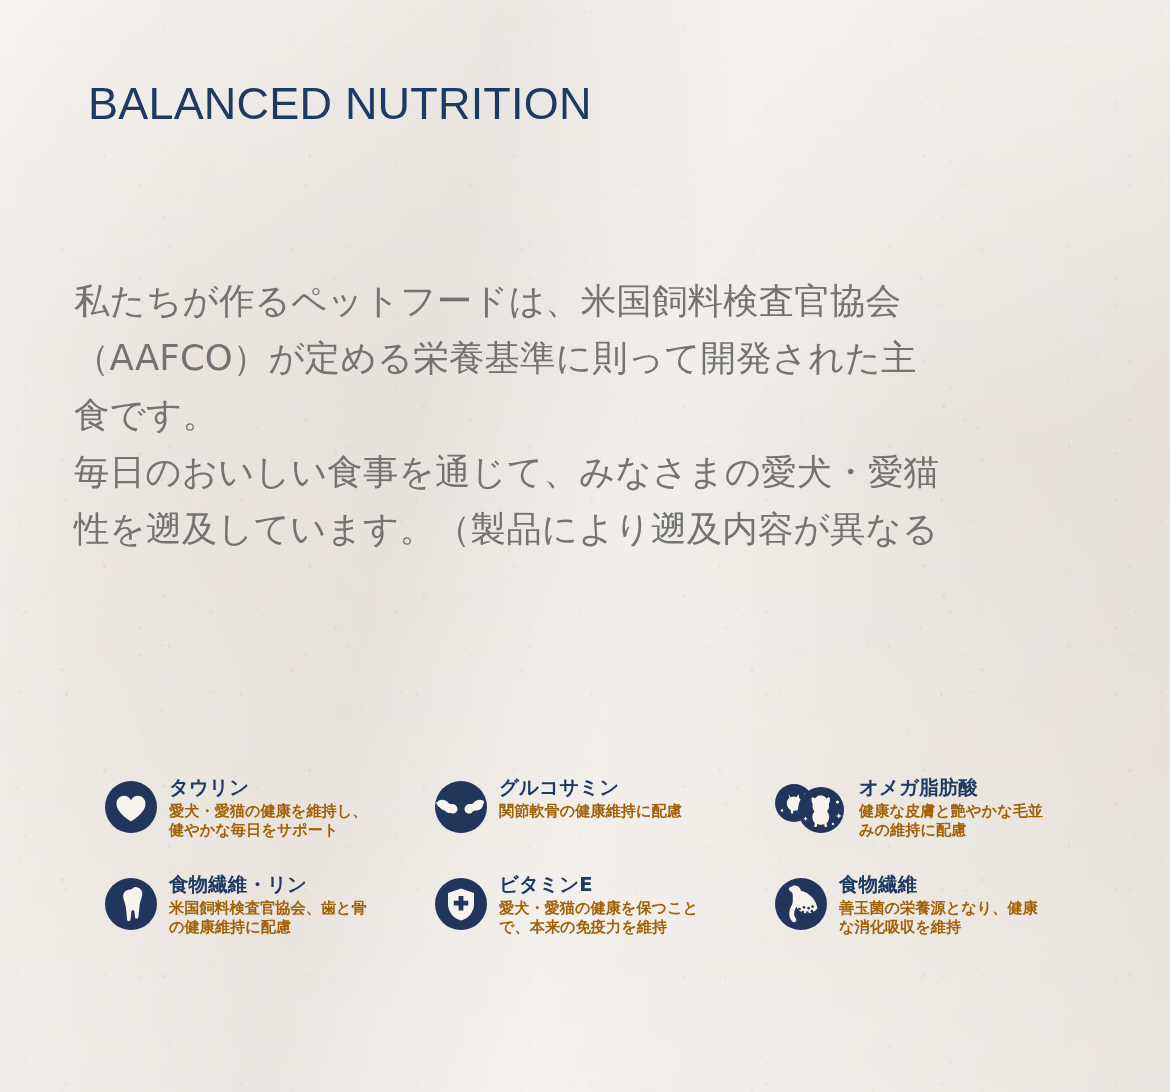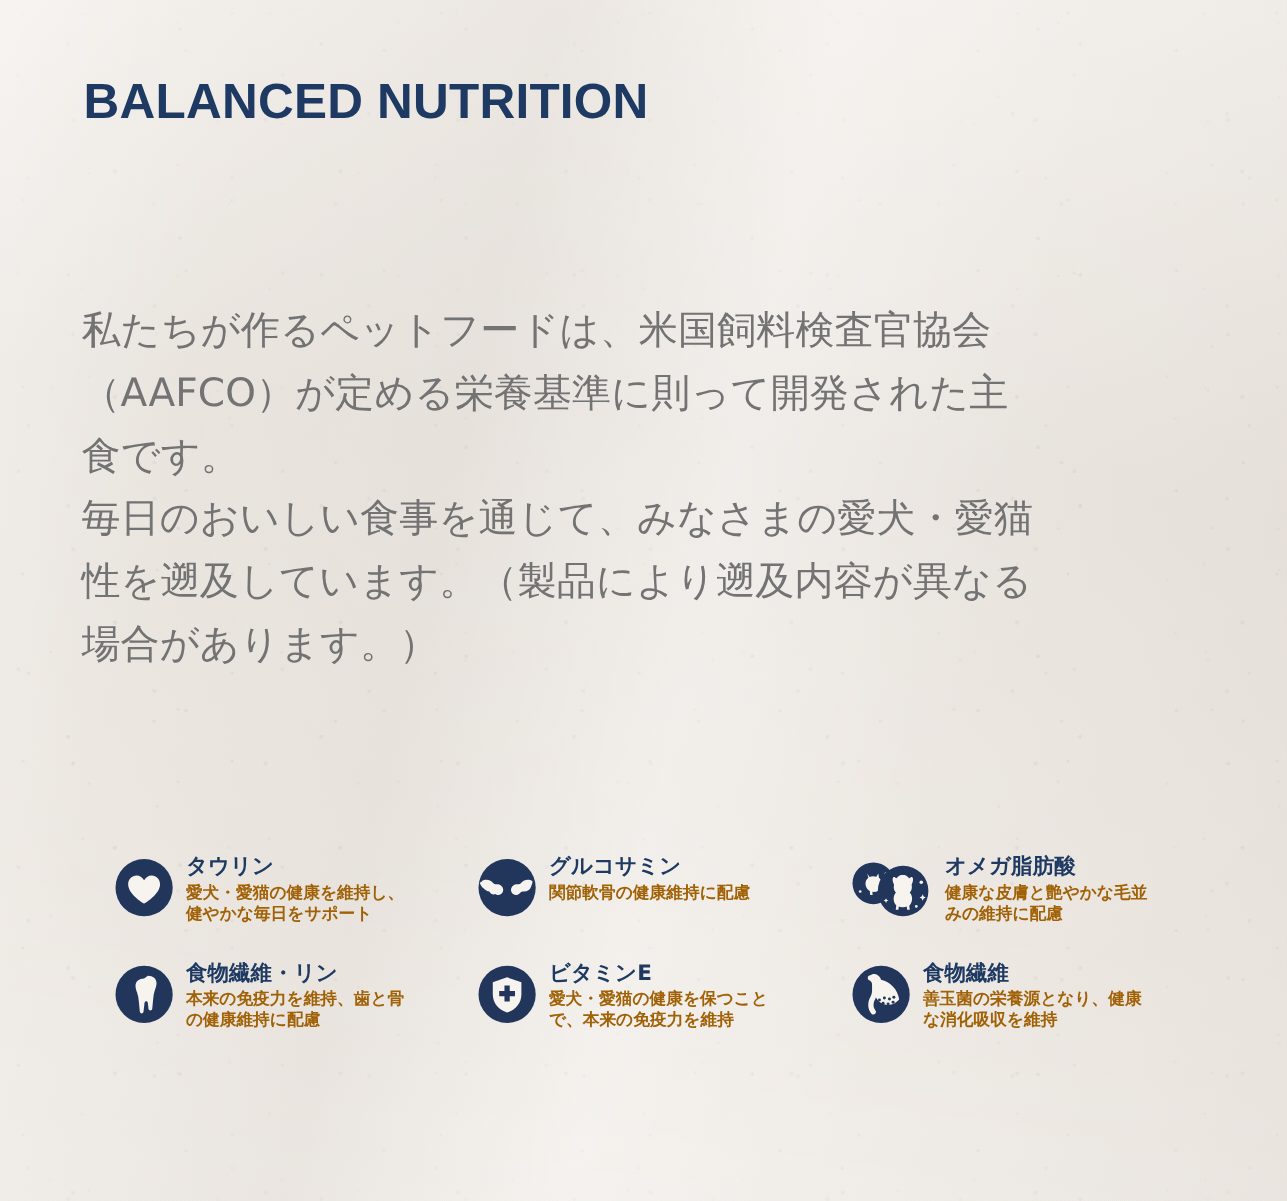--- a/index.html
+++ b/index.html
@@ -57,24 +57,24 @@
     position:absolute;inset:0;pointer-events:none;
     background:
       radial-gradient(ellipse 120% 100% at 50% 40%, rgba(255,255,255,.18) 0%, rgba(255,255,255,0) 55%, rgba(196,188,181,.10) 100%);
   }
 
   #content{position:absolute;inset:0;}
 
   
   .page-title{
     position:absolute;left:76px;top:68px;
-    margin:0;
+    margin:12px;
     font-size:45px;
     line-height:1.05;
-    font-weight:700;
+    font-weight:400;
     letter-spacing:.2px;
     color:#1e3a63;
     font-family:"Liberation Sans","DejaVu Sans",sans-serif;
     white-space:nowrap;
   }
 
   
   .body-copy{
     position:absolute;left:74px;top:272px;width:1030px;
     color:#737373;
@@ -139,21 +139,20 @@
   <div id="content">
 
     <h1 class="page-title">BALANCED NUTRITION</h1>
 
     <div class="body-copy">
       <p>私たちが作るペットフードは、米国飼料検査官協会</p>
       <p>（AAFCO）が定める栄養基準に則って開発された主</p>
       <p>食です。</p>
       <p>毎日のおいしい食事を通じて、みなさまの愛犬・愛猫</p>
       <p>性を遡及しています。（製品により遡及内容が異なる</p>
-      <p>場合があります。）</p>
     </div>
 
     <div class="features">
 
       <div class="feature">
         <span class="feature-icon">
           <svg viewBox="0 0 54 54" width="54" height="54" aria-hidden="true">
             <circle cx="27" cy="27" r="26" fill="#22365c"></circle>
             <path d="M27 41.5C27 41.5 12.5 33.2 12.5 23.8c0-4.6 3.5-8 7.6-8 3.1 0 5.6 1.9 6.9 4.4 1.3-2.5 3.8-4.4 6.9-4.4 4.1 0 7.6 3.4 7.6 8 0 9.4-14.5 17.7-14.5 17.7z" fill="#f7f4ef"></path>
           </svg>
@@ -218,21 +217,21 @@
 
       <div class="feature">
         <span class="feature-icon">
           <svg viewBox="0 0 54 54" width="54" height="54" aria-hidden="true">
             <circle cx="27" cy="27" r="26" fill="#22365c"></circle>
             <path d="M27 12.5c-4.6 0-7.8 2.6-7.8 6.6 0 2.4.7 4.2 1.4 6.2.9 2.6 1.4 5.2 1.6 7.9l.9 9.4c.1 1.0.8 1.7 1.7 1.7s1.6-.7 1.7-1.7l.9-8.0c.1-.8.7-1.4 1.5-1.4s1.4.6 1.5 1.4l.6 5.4c.1.9.8 1.6 1.7 1.6s1.6-.7 1.7-1.6l.9-9.3c.2-2.7.7-5.3 1.6-7.9.7-2.0 1.4-3.8 1.4-6.2 0-4.0-3.2-6.6-7.8-6.6z" fill="#f7f4ef"></path>
           </svg>
         </span>
         <span class="feature-text">
           <p class="feature-title">食物繊維・リン</p>
-          <p class="feature-desc">本来の免疫力を維持、歯と骨
+          <p class="feature-desc">米国飼料検査官協会、歯と骨
 の健康維持に配慮</p>
         </span>
       </div>
 
       <div class="feature">
         <span class="feature-icon">
           <svg viewBox="0 0 54 54" width="54" height="54" aria-hidden="true">
             <circle cx="27" cy="27" r="26" fill="#22365c"></circle>
             <path d="M27 11.5l13.0 4.4v11.0c0 7.9-5.3 14.3-13.0 16.6-7.7-2.3-13.0-8.7-13.0-16.6v-11.0z" fill="#f7f4ef"></path>
             <path d="M24.6 19.0h4.8v4.8h4.8v4.8h-4.8v4.8h-4.8v-4.8h-4.8v-4.8h4.8z" fill="#22365c"></path>

